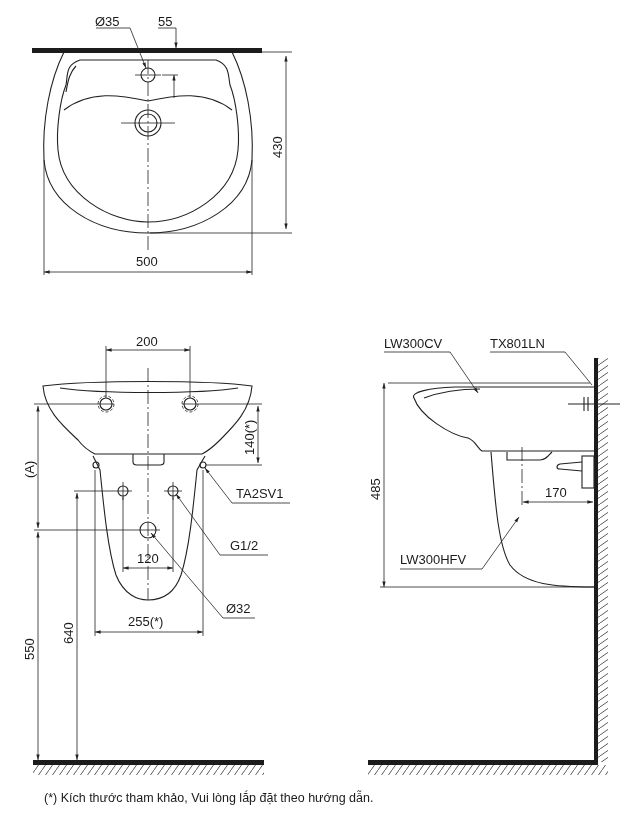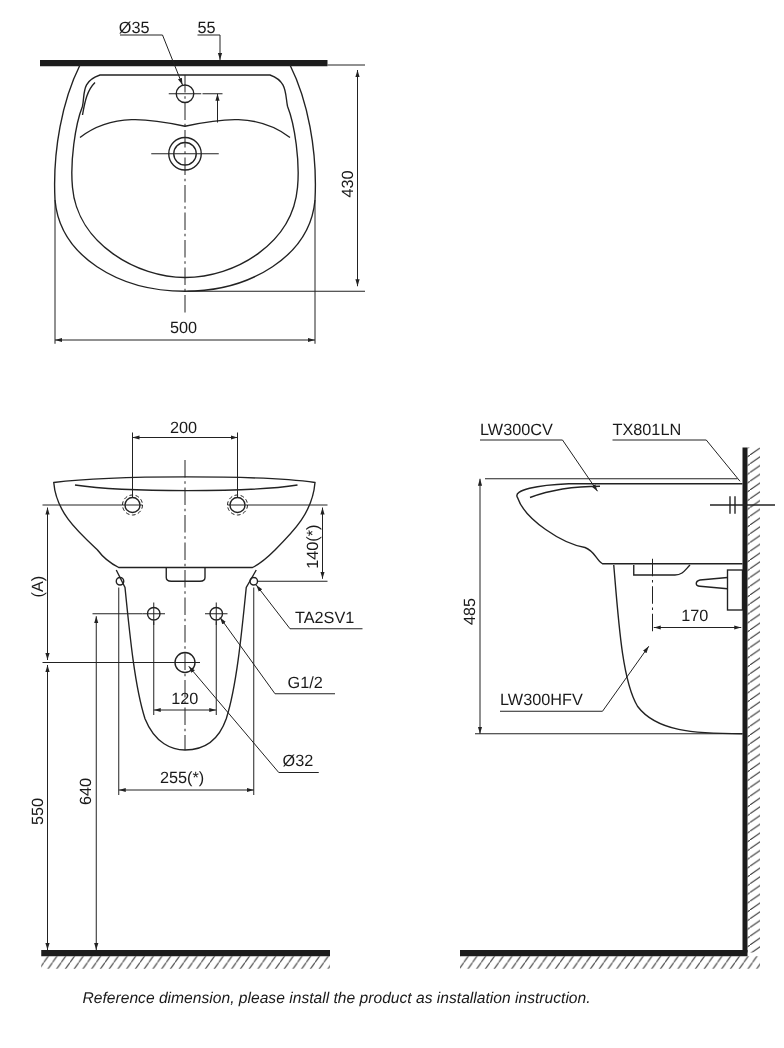--- a/index.html
+++ b/index.html
@@ -172,14 +172,14 @@
     <polyline points="384,352 450,352 478,393" class="thin" marker-end="url(#arr)"></polyline>
     <text x="384" y="348" class="dim">LW300CV</text>
     <polyline points="490,352 565,352 592,385" class="thin"></polyline>
     <text x="490" y="348" class="dim">TX801LN</text>
     <polyline points="400,569 482,569 519,517" class="thin" marker-end="url(#arr)"></polyline>
     <text x="400" y="564" class="dim">LW300HFV</text>
   </g>
 </svg>
 
 <div class="note">
-  <span class="en">Reference dimension, please install the product as installation instruction.</span>
+  <span>(*) Kích thước tham khảo, Vui lòng lắp đặt theo hướng dẫn.</span>
 </div>
 
 </body></html>

